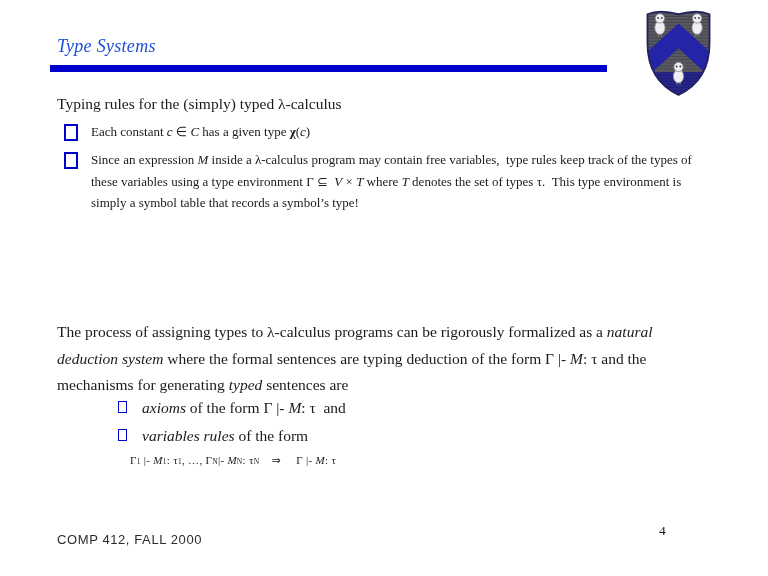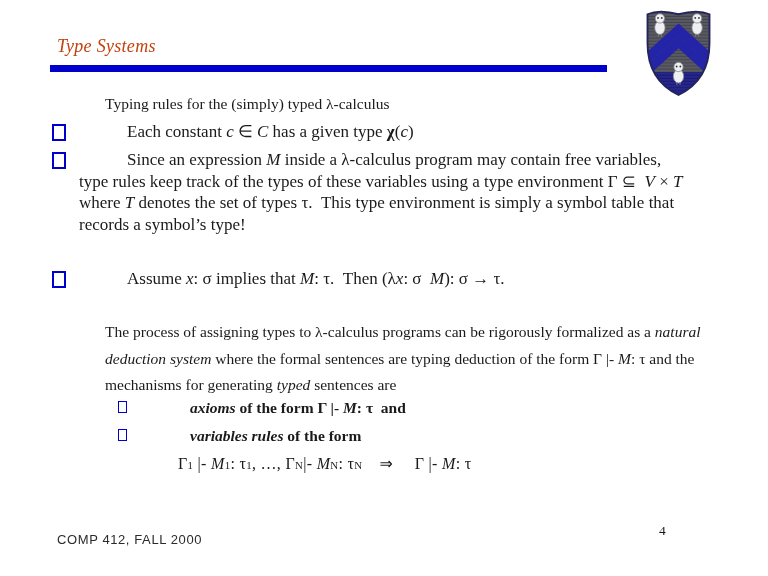--- a/index.html
+++ b/index.html
@@ -1,69 +1,69 @@
 <!DOCTYPE html>
 <html><head>
 <meta charset="utf-8">
 <style>
   html,body { margin:0; padding:0; background:#ffffff; }
   .slide {
     position:relative; width:768px; height:576px; background:#ffffff;
     overflow:hidden; font-family:"Liberation Serif", serif; color:#1a1a1a;
   }
-  .rich { white-space:pre-wrap;margin-left:48px; }
+  .rich { white-space:pre-wrap; }
   .it { font-style:italic; }
   .bd { font-weight:bold; }
   .sb { font-size:0.68em; }
 
   .slide-title {
     position:absolute; left:57px; top:36px;
-    font-size:18px; font-style:italic; color:#c2410c; letter-spacing:0.3px;
+    font-size:18px; font-style:italic; color:#1d4ed8; letter-spacing:0.3px;
   }
   .title-rule {
     position:absolute; left:50px; top:65px; width:557px; height:7px;
     background:#0000CC;
   }
   .crest { position:absolute; left:643px; top:6px; width:71px; height:93px; }
 
   .intro {
     position:absolute; left:57px; top:95px; width:660px; font-size:15.5px;
   }
 
   .bullet {
-    position:absolute; left:51px; padding-left:28px;
-    font-size:17px; line-height:21.5px;
+    position:absolute; left:63px; padding-left:28px;
+    font-size:13px; line-height:21.5px;
   }
   .bullet .sq {
     position:absolute; left:1px; top:3px; width:10px; height:13px;
     border:2px solid #0000CC; background:#ffffff;
   }
   #b1 { top:121px; width:600px; }
   #b2 { top:149px; width:614px; }
   #b3 { top:240px; width:600px; }
   #b4 { top:268px; width:600px; }
 
   .paragraph {
     position:absolute; left:57px; top:319px; width:646px;
     font-size:15.5px; line-height:26.5px;
   }
 
   .subbullet {
     position:absolute; left:118px; padding-left:24px;
-    font-size:15.5px; line-height:21px;font-weight:bold;
+    font-size:15.5px; line-height:21px;
   }
   .subbullet .sq {
     position:absolute; left:0px; top:4px; width:7px; height:10px;
     border:1.5px solid #0000CC; background:#ffffff;
   }
   #sb1 { top:397px; width:500px; }
   #sb2 { top:425px; width:500px; }
 
   .formula {
-    position:absolute; left:130px; top:454px; font-size:16px;
+    position:absolute; left:130px; top:454px; font-size:11px;
     letter-spacing:0.3px;
   }
 
   .footer-course {
     position:absolute; left:57px; top:532px;
     font-family:"Liberation Sans", sans-serif; font-size:13px;
     letter-spacing:0.6px; color:#2b2b2b;
   }
   .page-number {
     position:absolute; left:659px; top:523px; font-size:13.5px; color:#1a1a1a;
@@ -127,24 +127,20 @@
   <div class="intro rich">Typing rules for the (simply) typed λ-calculus</div>
 
   <div class="bullet" id="b1">
     <span class="sq"></span>
     <span class="rich"><span>Each constant </span><span class="it">c</span><span> ∈ </span><span class="it">C</span><span> has a given type </span><span class="bd">χ</span><span>(</span><span class="it">c</span><span>)</span></span>
   </div>
   <div class="bullet" id="b2">
     <span class="sq"></span>
     <span class="rich"><span>Since an expression </span><span class="it">M</span><span> inside a λ-calculus program may contain free variables,  type rules keep track of the types of these variables using a type environment Γ ⊆  </span><span class="it">V</span><span> × </span><span class="it">T</span><span> where </span><span class="it">T</span><span> denotes the set of types τ.  This type environment is simply a symbol table that records a symbol’s type!</span></span>
   </div>
-  <div class="bullet" id="b4">
-    <span class="sq"></span>
-    <span class="rich"><span>Assume </span><span class="it">x</span><span>: σ implies that </span><span class="it">M</span><span>: τ.  Then (λ</span><span class="it">x</span><span>: σ  </span><span class="it">M</span><span>): σ → τ.</span></span>
-  </div>
 
   <div class="paragraph rich"><span>The process of assigning types to λ-calculus programs can be rigorously formalized as a </span><span class="it">natural deduction system</span><span> where the formal sentences are typing deduction of the form Γ |- </span><span class="it">M</span><span>: τ and the mechanisms for generating </span><span class="it">typed</span><span> sentences are</span></div>
 
   <div class="subbullet" id="sb1">
     <span class="sq"></span>
     <span class="rich"><span class="it">axioms</span><span> of the form Γ |- </span><span class="it">M</span><span>: τ  and</span></span>
   </div>
   <div class="subbullet" id="sb2">
     <span class="sq"></span>
     <span class="rich"><span class="it">variables rules</span><span> of the form</span></span>

